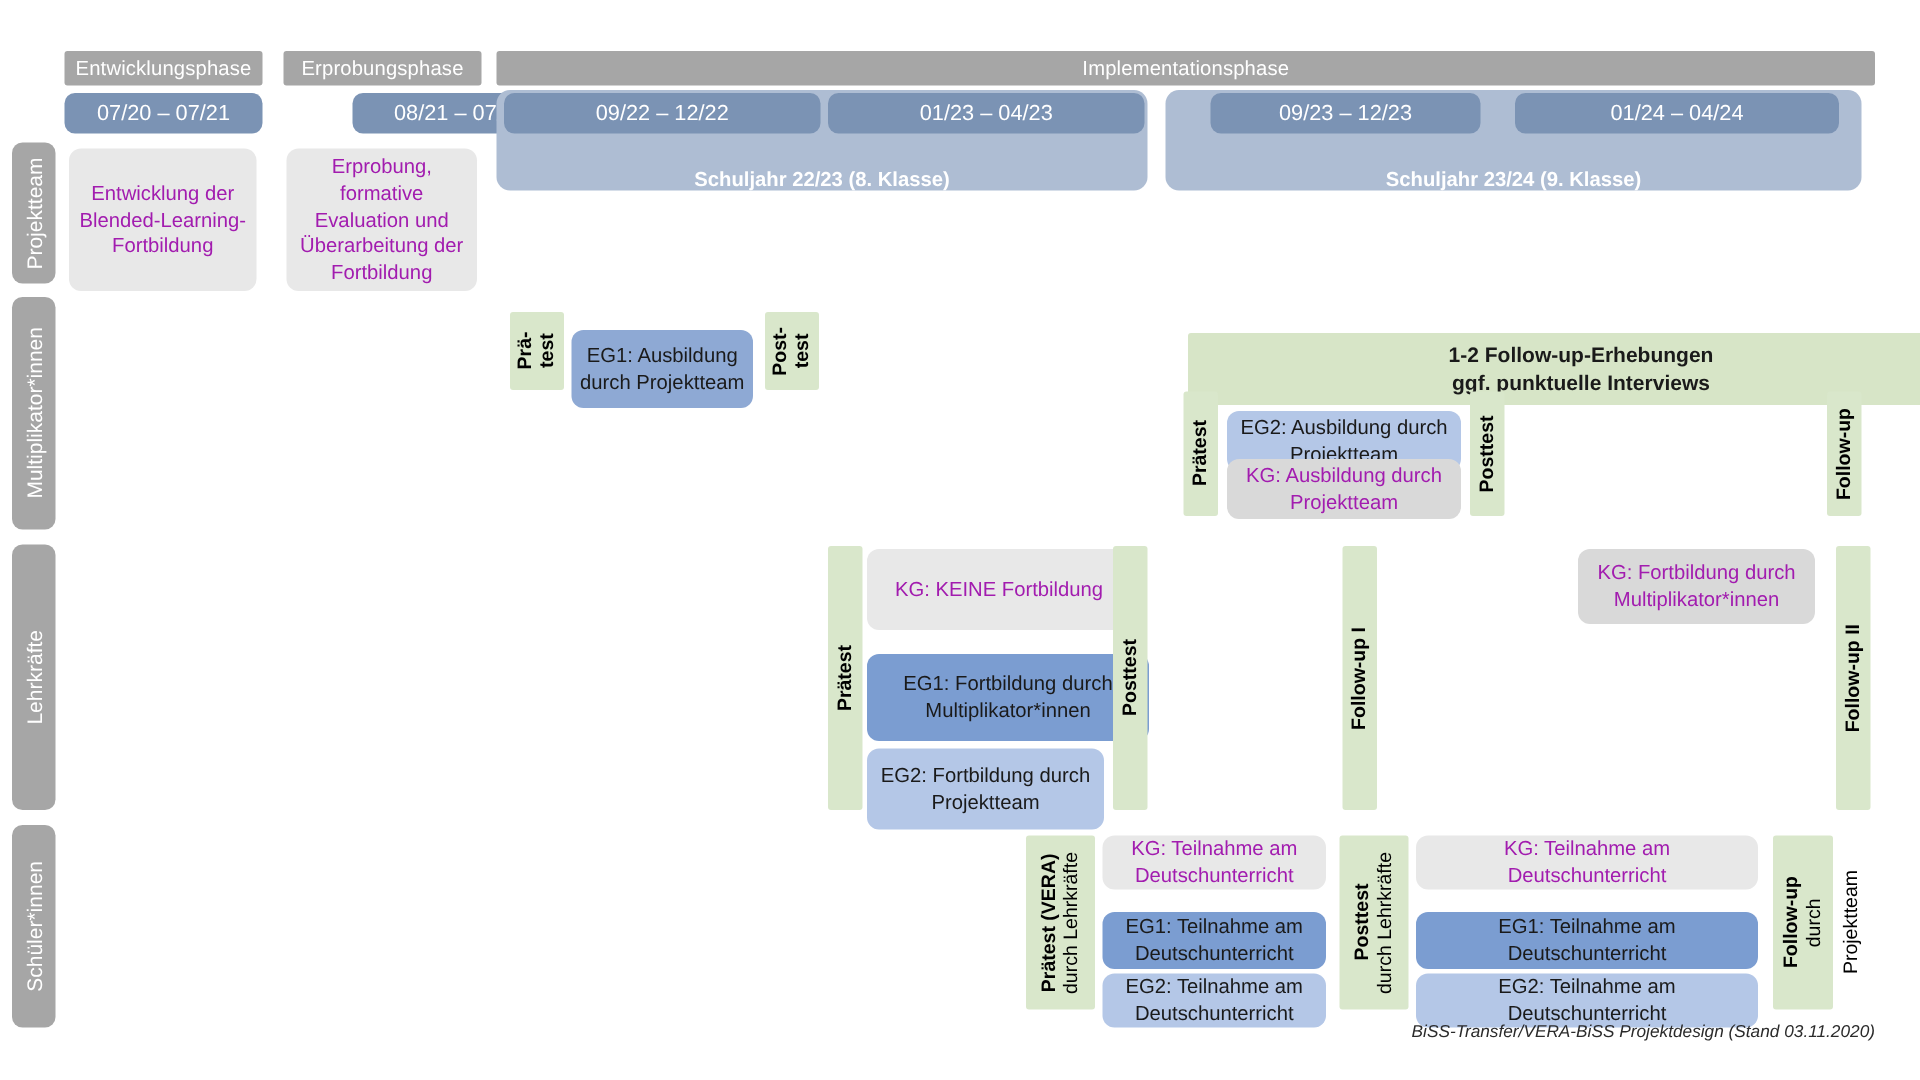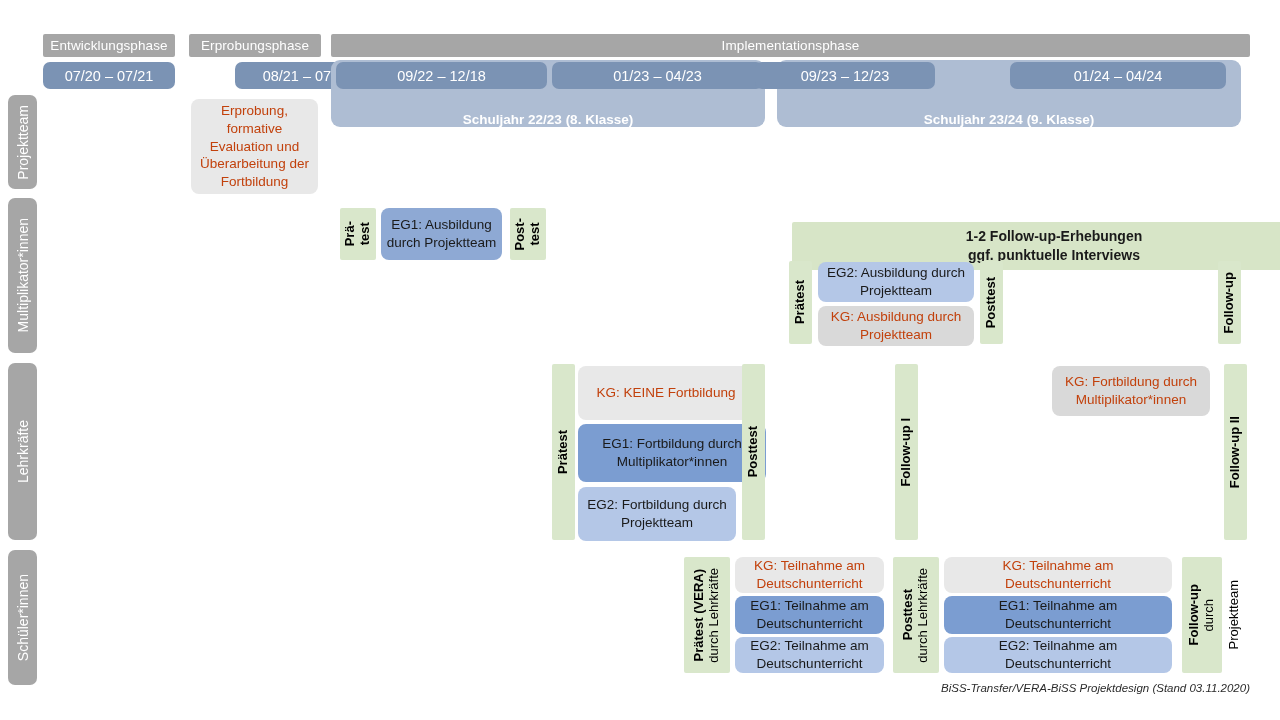--- a/index.html
+++ b/index.html
@@ -22,29 +22,29 @@
     background:#7b93b4;color:#ffffff;font-size:14.5px;
     display:flex;align-items:center;justify-content:center;
     border-radius:7px;
   }
   .year-band{
     background:#aebdd3;color:#ffffff;font-size:13.5px;font-weight:bold;
     display:flex;align-items:flex-end;justify-content:center;
     border-radius:9px;padding-bottom:0;
   }
   .grey-box{
-    background:#e8e8e8;color:#c2410c;font-size:13.5px;
+    background:#e8e8e8;color:#a21caf;font-size:13.5px;
     display:flex;align-items:center;justify-content:center;
     text-align:center;border-radius:8px;line-height:1.32;padding:2px 5px;
   }
   .grey-box.dark{background:#d9d9d9;}
   .blue-box{
     color:#1a1a1a;font-size:13.5px;
     display:flex;align-items:center;justify-content:center;
-    text-align:center;border-radius:8px;line-height:1.32;padding:2px 5px;
+    text-align:center;border-radius:8px;line-height:1.32;padding:2px 5px;margin-top:12px;
   }
   .blue-eg1{background:#8ea9d4;}
   .blue-eg1-dark{background:#7b9dd1;}
   .blue-eg2{background:#b4c7e7;}
   .green-col{
     background:#d9e7cb;border-radius:2px;
     display:flex;align-items:center;justify-content:center;
   }
   .green-band{
     background:#d7e5c7;border-radius:2px;color:#1a1a1a;
@@ -113,36 +113,39 @@
   </div>
 
   <div class="abs date-bar" style="left:189px;top:62px;width:144px;height:27px;margin-left:46px;">
     <span>08/21 – 07/22</span>
   </div>
 
   <div class="abs year-band" style="left:331px;top:60px;width:434px;height:67px;">
     <span>Schuljahr 22/23 (8. Klasse)</span>
   </div>
   <div class="abs date-bar" style="left:336px;top:62px;width:211px;height:27px;">
-    <span>09/22 – 12/18</span>
+    <span>09/22 – 12/22</span>
   </div>
   <div class="abs date-bar" style="left:552px;top:62px;width:211px;height:27px;">
     <span>01/23 – 04/23</span>
   </div>
 
   <div class="abs year-band" style="left:777px;top:60px;width:464px;height:67px;">
     <span>Schuljahr 23/24 (9. Klasse)</span>
   </div>
-  <div class="abs date-bar" style="left:755px;top:62px;width:180px;height:27px;">
+  <div class="abs date-bar" style="left:807px;top:62px;width:180px;height:27px;">
     <span>09/23 – 12/23</span>
   </div>
   <div class="abs date-bar" style="left:1010px;top:62px;width:216px;height:27px;">
     <span>01/24 – 04/24</span>
   </div>
 
+  <div class="abs grey-box" style="left:46px;top:99px;width:125px;height:95px;">
+    <span>Entwicklung der Blended-Learning-Fortbildung</span>
+  </div>
 
   <div class="abs grey-box" style="left:191px;top:99px;width:127px;height:95px;">
     <span>Erprobung, formative Evaluation und Überarbeitung der Fortbildung</span>
   </div>
 
 
   <div class="abs green-col" style="left:340px;top:208px;width:36px;height:52px;">
     <span class="vert b">Prä-
 test</span>
   </div>

